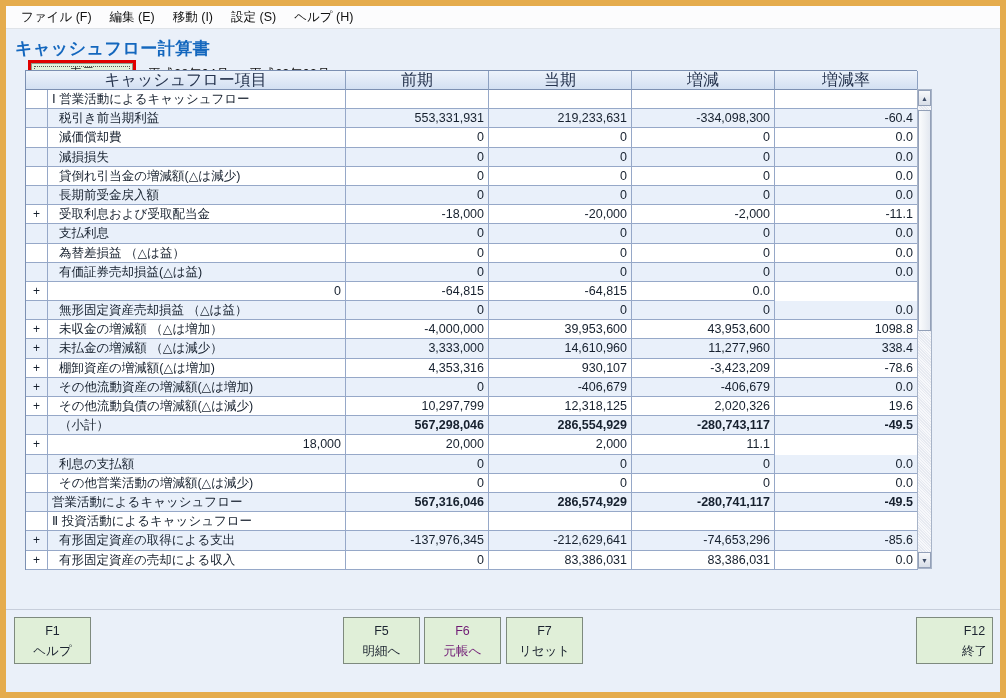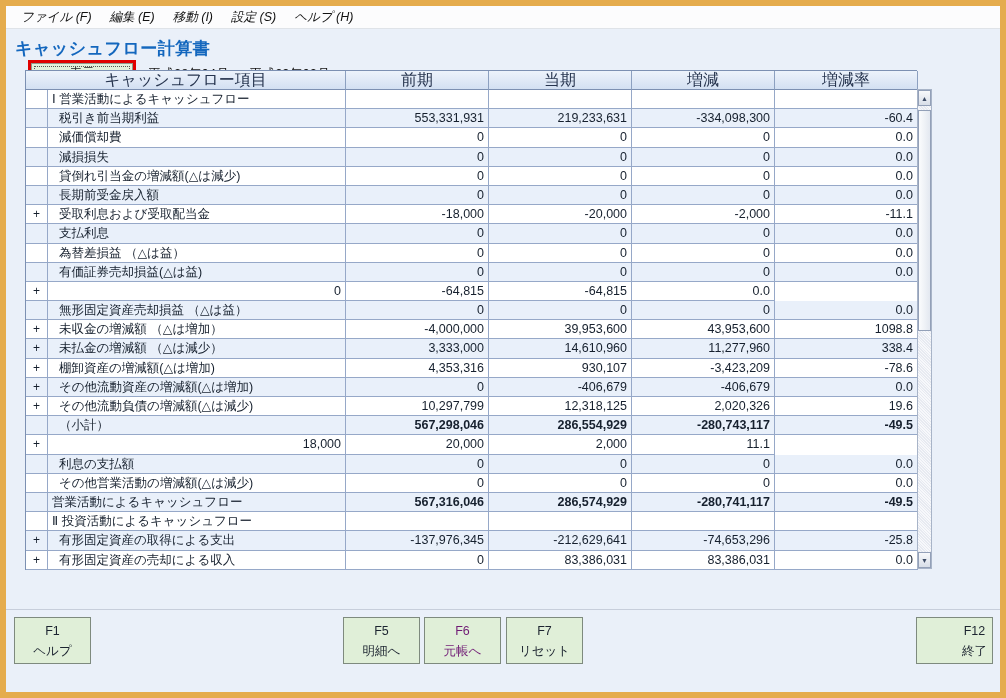--- a/index.html
+++ b/index.html
@@ -10,21 +10,21 @@
     position: relative;
   }
   .window {
     position: absolute; left: 6px; top: 6px; width: 994px; height: 686px;
     background: #EAF0F9;
   }
   
   .menubar {
     height: 23px; background: #FCFCFD; border-bottom: 1px solid #DFE3E8;
     display: flex; align-items: center; padding-left: 6px;
-    font-size: 12.5px; color: #111; font-style: italic;
+    font-size: 12.5px; color: #111;
   }
   .menu-item { padding: 3px 9px; cursor: default; }
   
   .page-title {
     position: absolute; left: 9px; top: 31px;
     font-size: 17px; font-weight: bold; color: #1467BE; letter-spacing: .5px;
   }
   .toolbar { position: absolute; left: 22px; top: 54px; display: flex; align-items: center; }
   .focus-red { border: 3px solid #E00000; background: #E3F1DC; }
   .display-btn {
@@ -303,21 +303,21 @@
           <div class="cell num-cell"></div>
           <div class="cell num-cell"></div>
           <div class="cell num-cell"></div>
         </div>
         <div class="trow">
           <div class="cell plus-cell">+</div>
           <div class="cell label-cell indent">有形固定資産の取得による支出</div>
           <div class="cell num-cell">-137,976,345</div>
           <div class="cell num-cell">-212,629,641</div>
           <div class="cell num-cell">-74,653,296</div>
-          <div class="cell num-cell">-25.8</div>
+          <div class="cell num-cell">-85.6</div>
         </div>
         <div class="trow">
           <div class="cell plus-cell">+</div>
           <div class="cell label-cell indent">有形固定資産の売却による収入</div>
           <div class="cell num-cell">0</div>
           <div class="cell num-cell">83,386,031</div>
           <div class="cell num-cell">83,386,031</div>
           <div class="cell num-cell">0.0</div>
         </div>
       </div>

